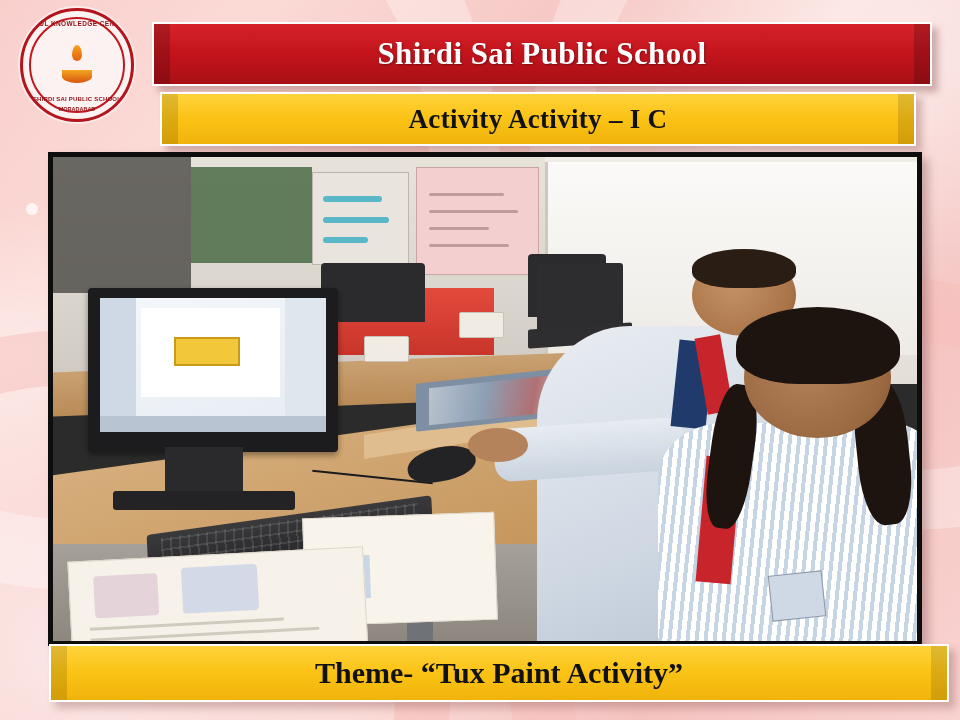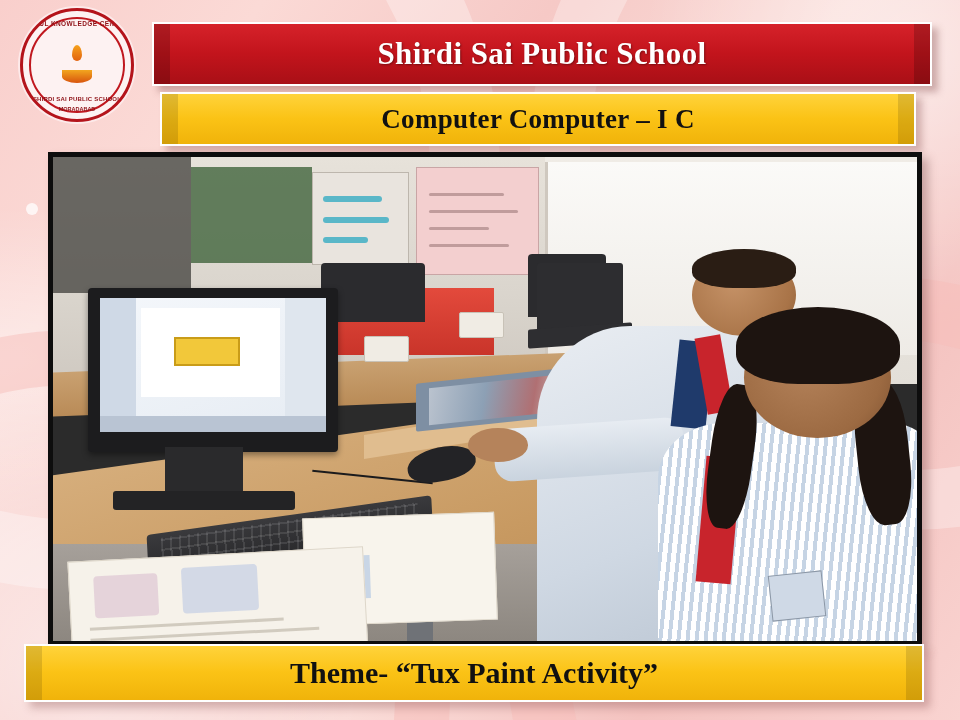--- a/index.html
+++ b/index.html
@@ -174,21 +174,21 @@
     position: absolute;
     top: 0;
     width: 16px;
     height: 100%;
     background: rgba(0,0,0,0.18);
   }
 
   
   .theme-banner {
     position: absolute;
-    left: 24px; bottom: 18px;
+    left: 49px; bottom: 18px;
     width: 896px; height: 54px;
     background: linear-gradient(180deg, #ffd33b 0%, #fbc316 48%, #f0b30a 100%);
     border: 2px solid #ffffff;
     box-shadow: 6px 6px 8px rgba(120,60,60,0.3);
     display: flex;
     align-items: center;
     justify-content: center;
   }
   .theme-banner span {
     color: #111111;
@@ -606,21 +606,21 @@
 
   <div class="title-banner">
     <div class="banner-notch" style="left:0"></div>
     <div class="banner-notch" style="right:0;left:auto"></div>
     <span>Shirdi Sai Public School</span>
   </div>
 
   <div class="sub-banner">
     <div class="banner-notch" style="left:0;background:rgba(0,0,0,0.12)"></div>
     <div class="banner-notch" style="right:0;left:auto;background:rgba(0,0,0,0.12)"></div>
-    <span>Computer  Computer – I C</span>
+    <span>Activity  Activity – I C</span>
   </div>
 
   <div class="photo-frame">
     <div class="photo">
       <div class="wall"></div>
       <div class="wall-right"></div>
       <div class="wall-dark"></div>
       <div class="whiteboard"></div>
 
       <div class="board-green"></div>

